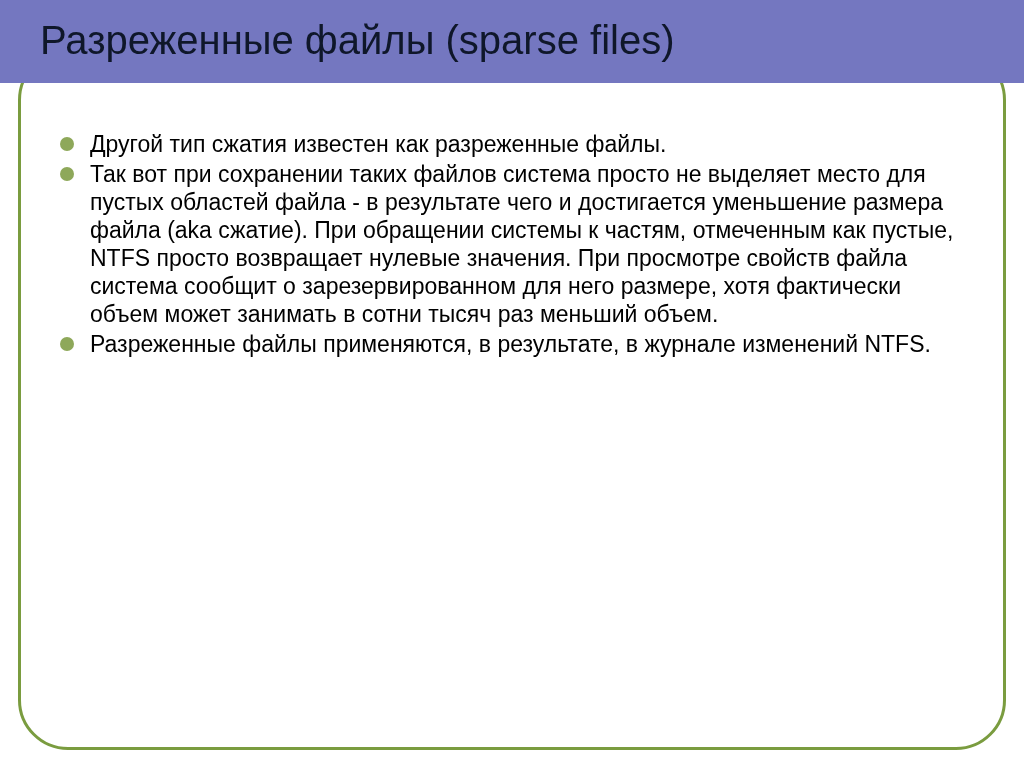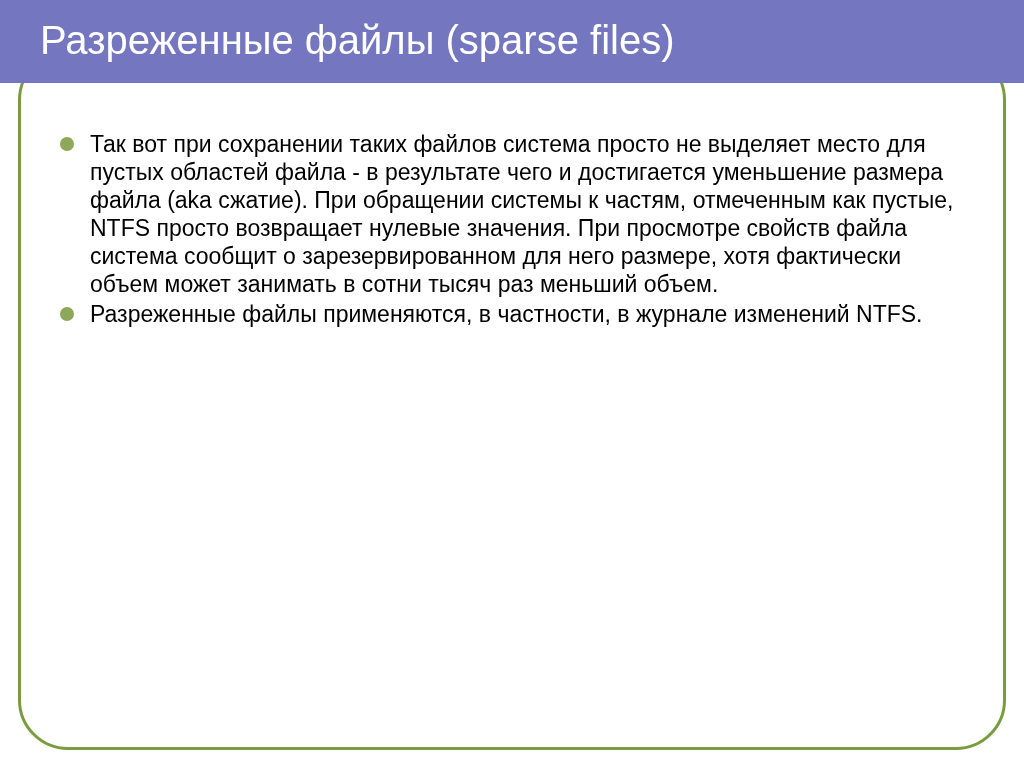--- a/index.html
+++ b/index.html
@@ -10,21 +10,21 @@
     body {
       width: 1024px;
       height: 768px;
       background: #ffffff;
       font-family: Arial, Helvetica, sans-serif;
       position: relative;
       overflow: hidden;
     }
     .title-bar {
       background: #7477c0;
-      color: #ffffff;
+      color: #0f172a;
       font-size: 40px;
       font-weight: 400;
       padding: 18px 40px 20px 40px;
       position: relative;
       z-index: 2;
     }
     .content-frame {
       position: absolute;
       top: 50px;
       left: 18px;
@@ -68,19 +68,22 @@
 
 <div class="title-bar">
   <span>Разреженные файлы (sparse files)</span>
 </div>
 
 <div class="content-frame"></div>
 
 <div class="content-area">
   <ul class="bullet-list">
     <li>
+      <span>Другой тип сжатия известен как разреженные файлы.</span>
+    </li>
+    <li>
       <span>Так вот при сохранении таких файлов система просто не выделяет место для пустых областей файла - в результате чего и достигается уменьшение размера файла (aka сжатие). При обращении системы к частям, отмеченным как пустые, NTFS просто возвращает нулевые значения. При просмотре свойств файла система сообщит о зарезервированном для него размере, хотя фактически объем может занимать в сотни тысяч раз меньший объем.</span>
     </li>
     <li>
-      <span>Разреженные файлы применяются, в частности, в журнале изменений NTFS.</span>
+      <span>Разреженные файлы применяются, в результате, в журнале изменений NTFS.</span>
     </li>
   </ul>
 </div>
 
 </body></html>

